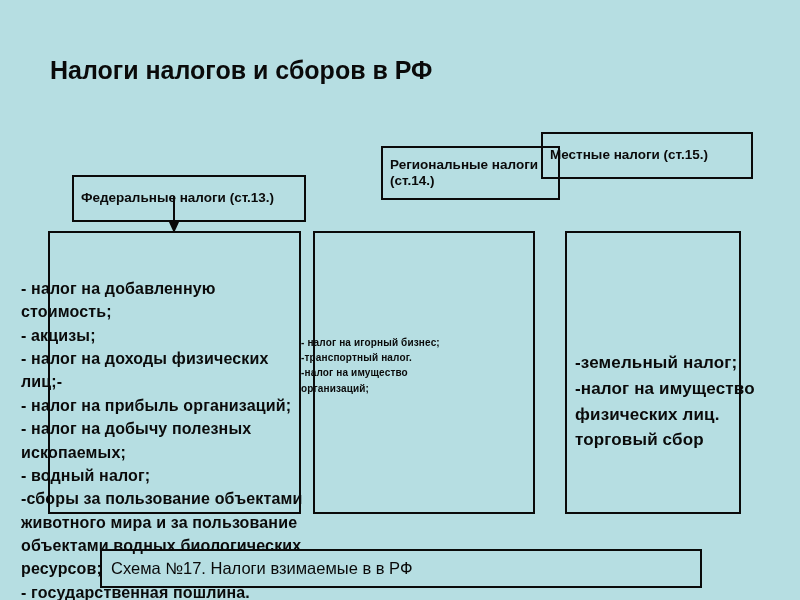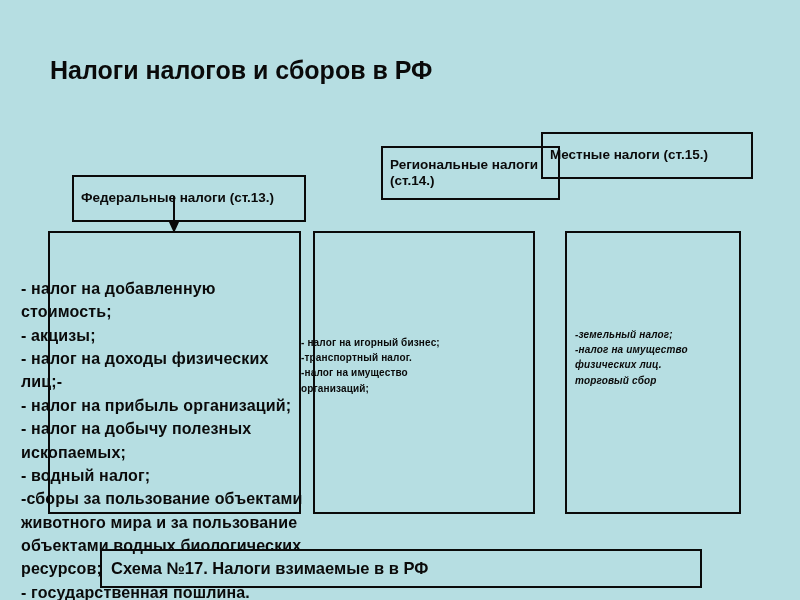--- a/index.html
+++ b/index.html
@@ -78,39 +78,37 @@
   }
   #list-federal {
     left: 21px;  top: 277px;  width: 286px;
   }
   #list-regional {
     left: 301px; top: 335px;  width: 240px;
     font-size: 10px;
     line-height: 1.52;
   }
   #list-local {
-    left: 575px; top: 327px;  width: 180px;
-    font-size: 10px;
+    left: 575px; top: 350px;  width: 180px;
+    font-size: 17px;
     line-height: 1.52;
-    font-style: italic;
   }
   
   #arrow-federal {
     position: absolute;
     left: 166px;
     top: 196px;
     width: 16px;
     height: 38px;
   }
   
   #caption-box {
     left: 100px; top: 549px; width: 602px; height: 39px;
     display: flex;
     align-items: center;
-    font-weight: bold;
   }
   .caption-text {
     font-size: 16.5px;
     padding-left: 9px;
     white-space: nowrap;
   }
 </style>
 </head>
 <body>
 

